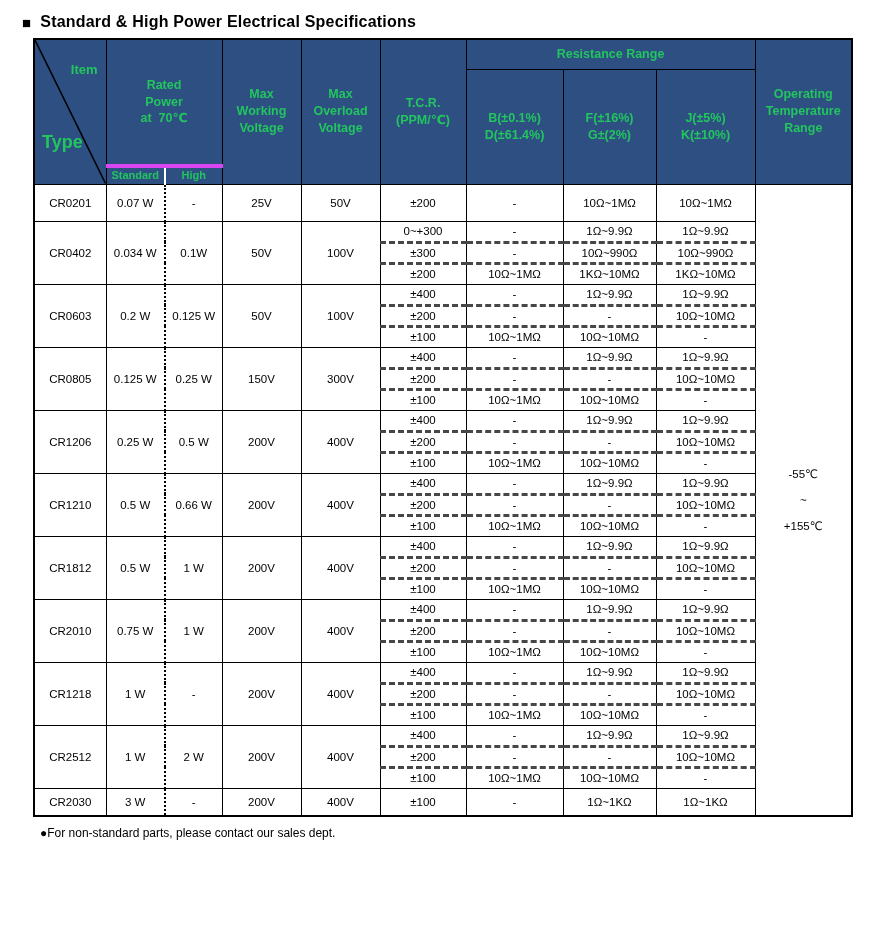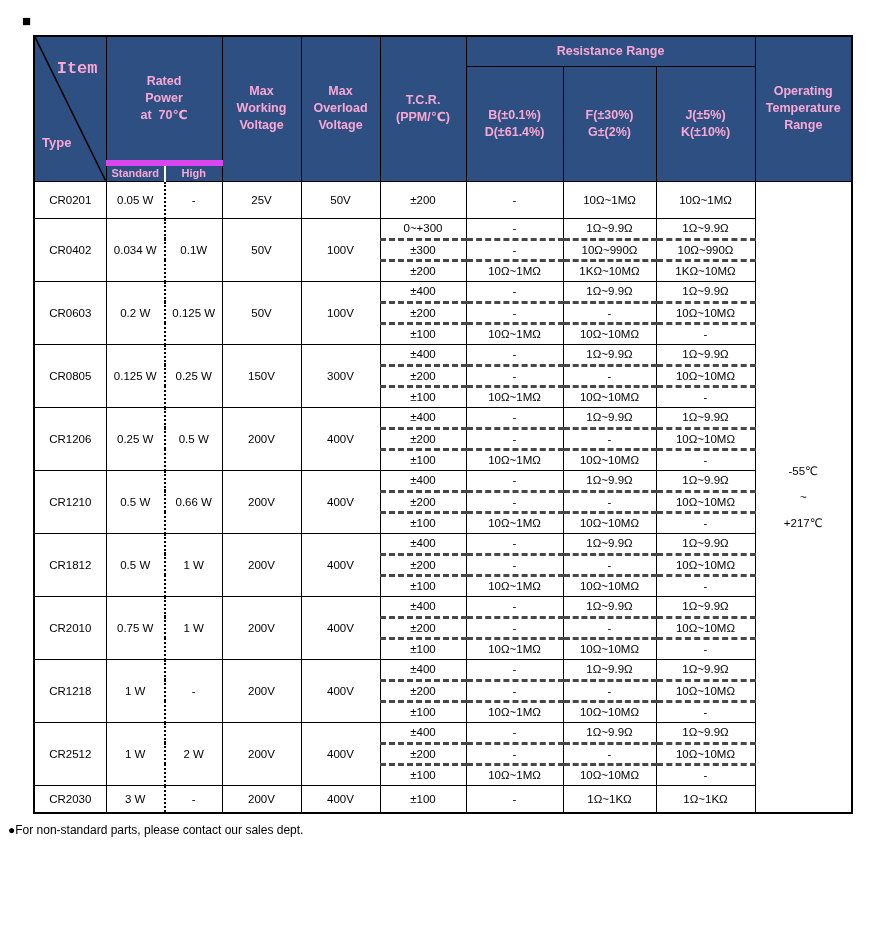--- a/index.html
+++ b/index.html
@@ -24,60 +24,61 @@
   table.spec{
     border-collapse:collapse;
     table-layout:fixed;
     margin-left:33px;
     border:2px solid var(--ink);
   }
   td{padding:0;}
   
   td.hd{
     background:var(--blue);
-    color:#f9a8d4;
+    color:#22c55e;
     font-weight:bold;
     font-size:12.5px;
     line-height:1.35;
     text-align:center;
     vertical-align:middle;
     white-space:pre-line;
     border:1px solid var(--ink);
   }
-  td.hd.subhead{font-size:11px;line-height:1;border-top:6px solid #d946ef;}
+  td.hd.subhead{font-size:11px;line-height:1;border-top:4px solid #d946ef;}
   td.hd.std-head{border-right:2px solid #fff;}
   td.hd.corner{position:relative;}
   .corner svg{position:absolute;left:0;top:0;width:100%;height:100%;display:block;}
   .corner line{stroke:#000;stroke-width:1.6;}
-  .corner .item-lbl{position:absolute;top:21px;right:8px;font-size:17px;font-family:Liberation Mono, monospace;}
-  .corner .type-lbl{position:absolute;bottom:29px;left:7px;font-size:13px;}
+  .corner .item-lbl{position:absolute;top:21px;right:8px;font-size:13px;}
+  .corner .type-lbl{position:absolute;bottom:29px;left:7px;font-size:18px;}
   
   td.bc{
     border:1px solid var(--ink);
     background:#fff;
     font-size:11.5px;
     text-align:center;
     vertical-align:middle;
     color:#000;
   }
   td.bc.std-col{border-right:2px dotted #000;}
   td.bc.dash{border-top:3px dashed var(--dash);}
   td.bc.optemp{vertical-align:middle;}
   td.bc.optemp .tline{margin:13px 0;}
   .footer-note{
-    margin:9px 0 0 8px;
+    margin:9px 0 0 40px;
     font-size:12px;
   }
   .footer-note .bullet-c{font-size:12px;}
 </style>
 </head>
 <body>
 
 <div class="title-row">
   <span class="bullet-sq">■</span>
+  <span>Standard &amp; High Power Electrical Specifications</span>
 </div>
 
 <table class="spec">
   <colgroup>
     <col style="width:72px">
       <col style="width:59px">
       <col style="width:57px">
     <col style="width:79px">
       <col style="width:79px">
       <col style="width:86px">
@@ -107,43 +108,43 @@
       <td class="hd" rowspan="3">T.C.R.
 (PPM/℃)</td>
       <td class="hd" colspan="3">Resistance Range</td>
       <td class="hd" rowspan="3">Operating
 Temperature
 Range</td>
     </tr>
     <tr style="height:97px;">
       <td class="hd" rowspan="2">B(±0.1%)
 D(±61.4%)</td>
-      <td class="hd" rowspan="2">F(±30%)
+      <td class="hd" rowspan="2">F(±16%)
 G±(2%)</td>
       <td class="hd" rowspan="2">J(±5%)
 K(±10%)</td>
     </tr>
     <tr style="height:18px;">
       <td class="hd subhead std-head">Standard</td>
       <td class="hd subhead">High</td>
     </tr>
   <tr style="height: 37px;">
         <td class="bc type-col">CR0201</td>
-        <td class="bc std-col">0.05 W</td>
+        <td class="bc std-col">0.07 W</td>
         <td class="bc">-</td>
         <td class="bc">25V</td>
         <td class="bc">50V</td>
         <td class="bc">±200</td>
         <td class="bc">-</td>
         <td class="bc">10Ω~1MΩ</td>
         <td class="bc">10Ω~1MΩ</td>
         <td class="bc optemp" rowspan="29">
           <div class="tline">-55℃</div>
           <div class="tline">~</div>
-          <div class="tline">+217℃</div>
+          <div class="tline">+155℃</div>
         </td>
       </tr>
       <tr style="height: 21px;">
         <td class="bc type-col" rowspan="3">CR0402</td>
         <td class="bc std-col" rowspan="3">0.034 W</td>
         <td class="bc" rowspan="3">0.1W</td>
         <td class="bc" rowspan="3">50V</td>
         <td class="bc" rowspan="3">100V</td>
         <td class="bc">0~+300</td>
         <td class="bc">-</td>

